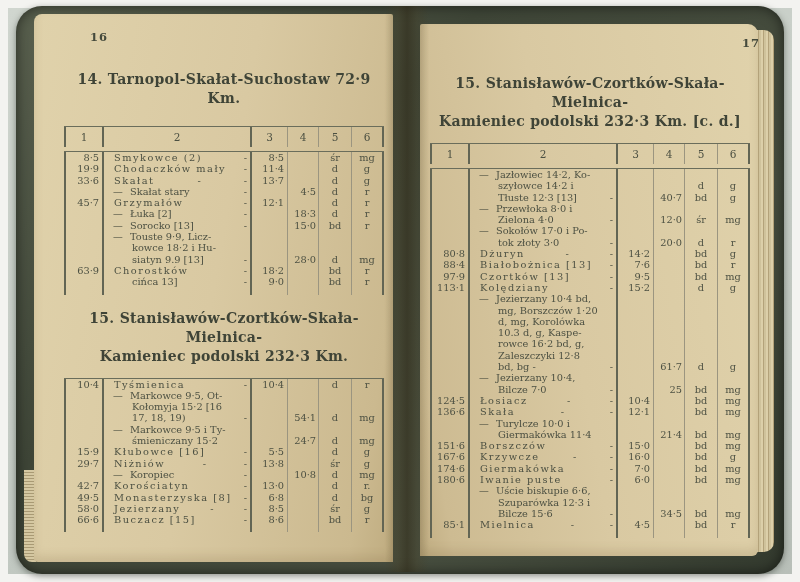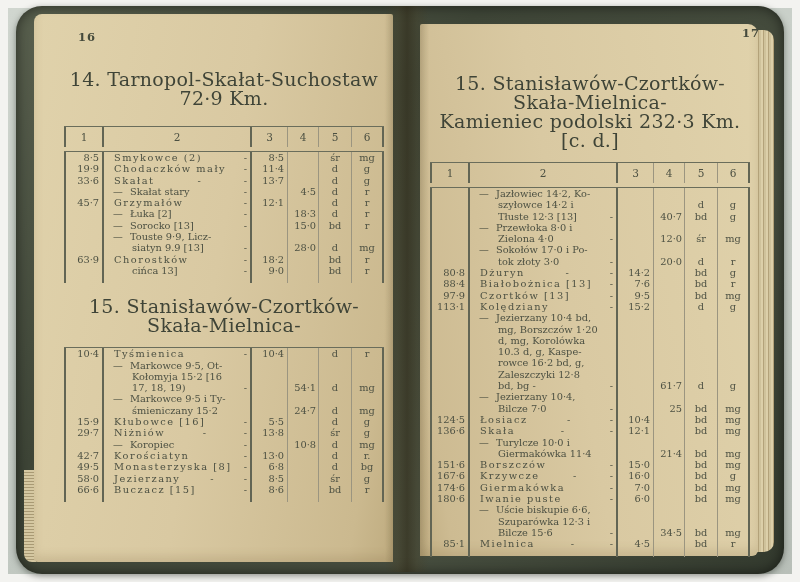--- a/index.html
+++ b/index.html
@@ -19,26 +19,26 @@
   .page{position:absolute;color:#4e5244;}
   .page-left{left:34px;top:14px;width:359px;height:548px;border-radius:8px 2px 0 4px;
         background:linear-gradient(100deg,#e0d2ab 0%,#d9c9a2 50%,#cbb98f 90%,#bfac80 100%);
         box-shadow:inset 0 -6px 10px rgba(120,100,60,.18);}
   .page-right{left:420px;top:24px;width:338px;height:532px;border-radius:2px 10px 6px 0;
         background:linear-gradient(260deg,#e0d2ab 0%,#d9c9a2 55%,#cdbb92 92%,#c0ad82 100%);
         box-shadow:inset 0 -6px 10px rgba(120,100,60,.18);}
   .gutter{position:absolute;left:385px;top:6px;width:44px;height:566px;
         background:linear-gradient(90deg,rgba(70,58,30,0) 0%,rgba(70,58,30,.28) 30%,rgba(50,42,22,.5) 50%,rgba(70,58,30,.24) 72%,rgba(70,58,30,0) 100%);}
   .pagenum{position:absolute;font-size:11.5px;font-weight:700;letter-spacing:1px;color:#454a3c;}
-  .pn-left{left:44px;top:16px;}
-  .pn-right{left:322px;top:2px;}
+  .pn-left{left:56px;top:16px;}
+  .pn-right{left:322px;top:12px;}
   .content{position:absolute;}
   .content-left{left:30px;top:0;width:320px;}
   .content-right{left:10px;top:0;width:320px;}
-  .stitle{text-align:center;font-weight:400;font-size:19px;line-height:19px;
+  .stitle{text-align:center;font-weight:700;font-size:14px;line-height:19px;
           letter-spacing:.3px;color:#3f4437;}
   .stitle-a{margin-top:56px;margin-bottom:14px;}
   .stitle-b{margin-top:14px;margin-bottom:8px;}
   .stitle-r{margin-top:50px;margin-bottom:8px;}
   .ttable{width:320px;font-size:9.8px;color:#4c5042;}
   .dbl{height:4px;border-top:2px solid #62655${"4"};border-bottom:1px solid #6a6d5b;}
   .trow{display:grid;grid-template-columns:40px 148px 36px 31px 33px 32px;height:11.3px;
         line-height:11.3px;white-space:nowrap;}
   .thead{height:20px;line-height:20px;font-size:10.5px;}
   .ttails{height:7px;}
@@ -180,20 +180,31 @@
                 <span class="sp"></span>
               </div>
               <div class="cell c3"></div>
               <div class="cell c4"></div>
               <div class="cell c5"></div>
               <div class="cell c6"></div>
             </div>
             <div class="trow">
               <div class="cell c1"></div>
               <div class="cell c2">
+                <span class="txt-cont">kowce 18·2 i Hu-</span>
+                <span class="sp"></span>
+              </div>
+              <div class="cell c3"></div>
+              <div class="cell c4"></div>
+              <div class="cell c5"></div>
+              <div class="cell c6"></div>
+            </div>
+            <div class="trow">
+              <div class="cell c1"></div>
+              <div class="cell c2">
                 <span class="txt-cont">siatyn 9.9 [13]</span>
                 <span class="sp"></span>
                 <span class="enddash">-</span>
               </div>
               <div class="cell c3"></div>
               <div class="cell c4">28·0</div>
               <div class="cell c5">d</div>
               <div class="cell c6">mg</div>
             </div>
             <div class="trow">
@@ -226,20 +237,21 @@
               <div class="cell c3"></div>
               <div class="cell c4"></div>
               <div class="cell c5"></div>
               <div class="cell c6"></div>
             </div>
           </div>
         </section>
       <section>
           <div class="stitle stitle-b">
             <div class="">15. Stanisławów-Czortków-Skała-Mielnica-</div>
+            <div class="">Kamieniec podolski 232·3 Km.</div>
           </div>
           <div class="ttable">
             <div class="dbl"></div>
             <div class="trow">
               <div class="cell c1">10·4</div>
               <div class="cell c2">
                 <span class="txt-main">Tyśmienica</span>
                 <span class="sp"></span>
                 <span class="enddash">-</span>
               </div>

